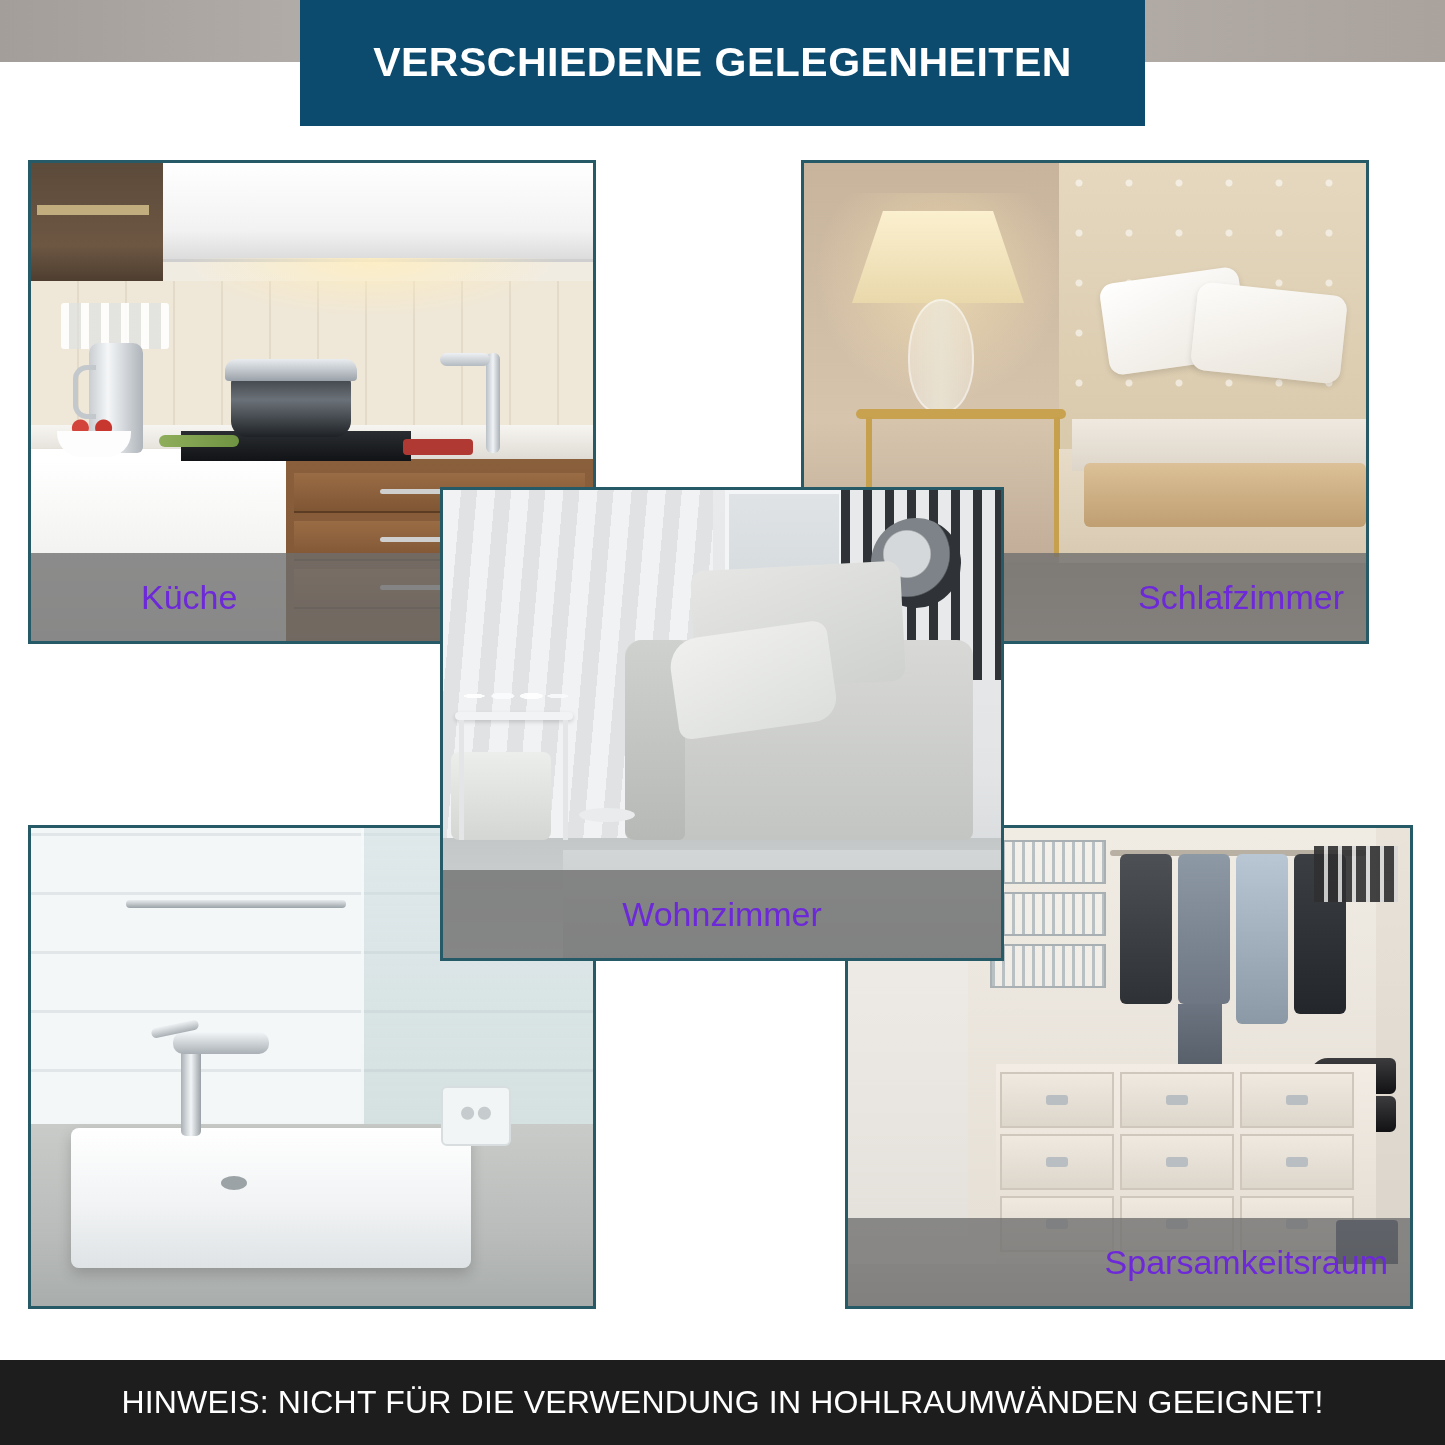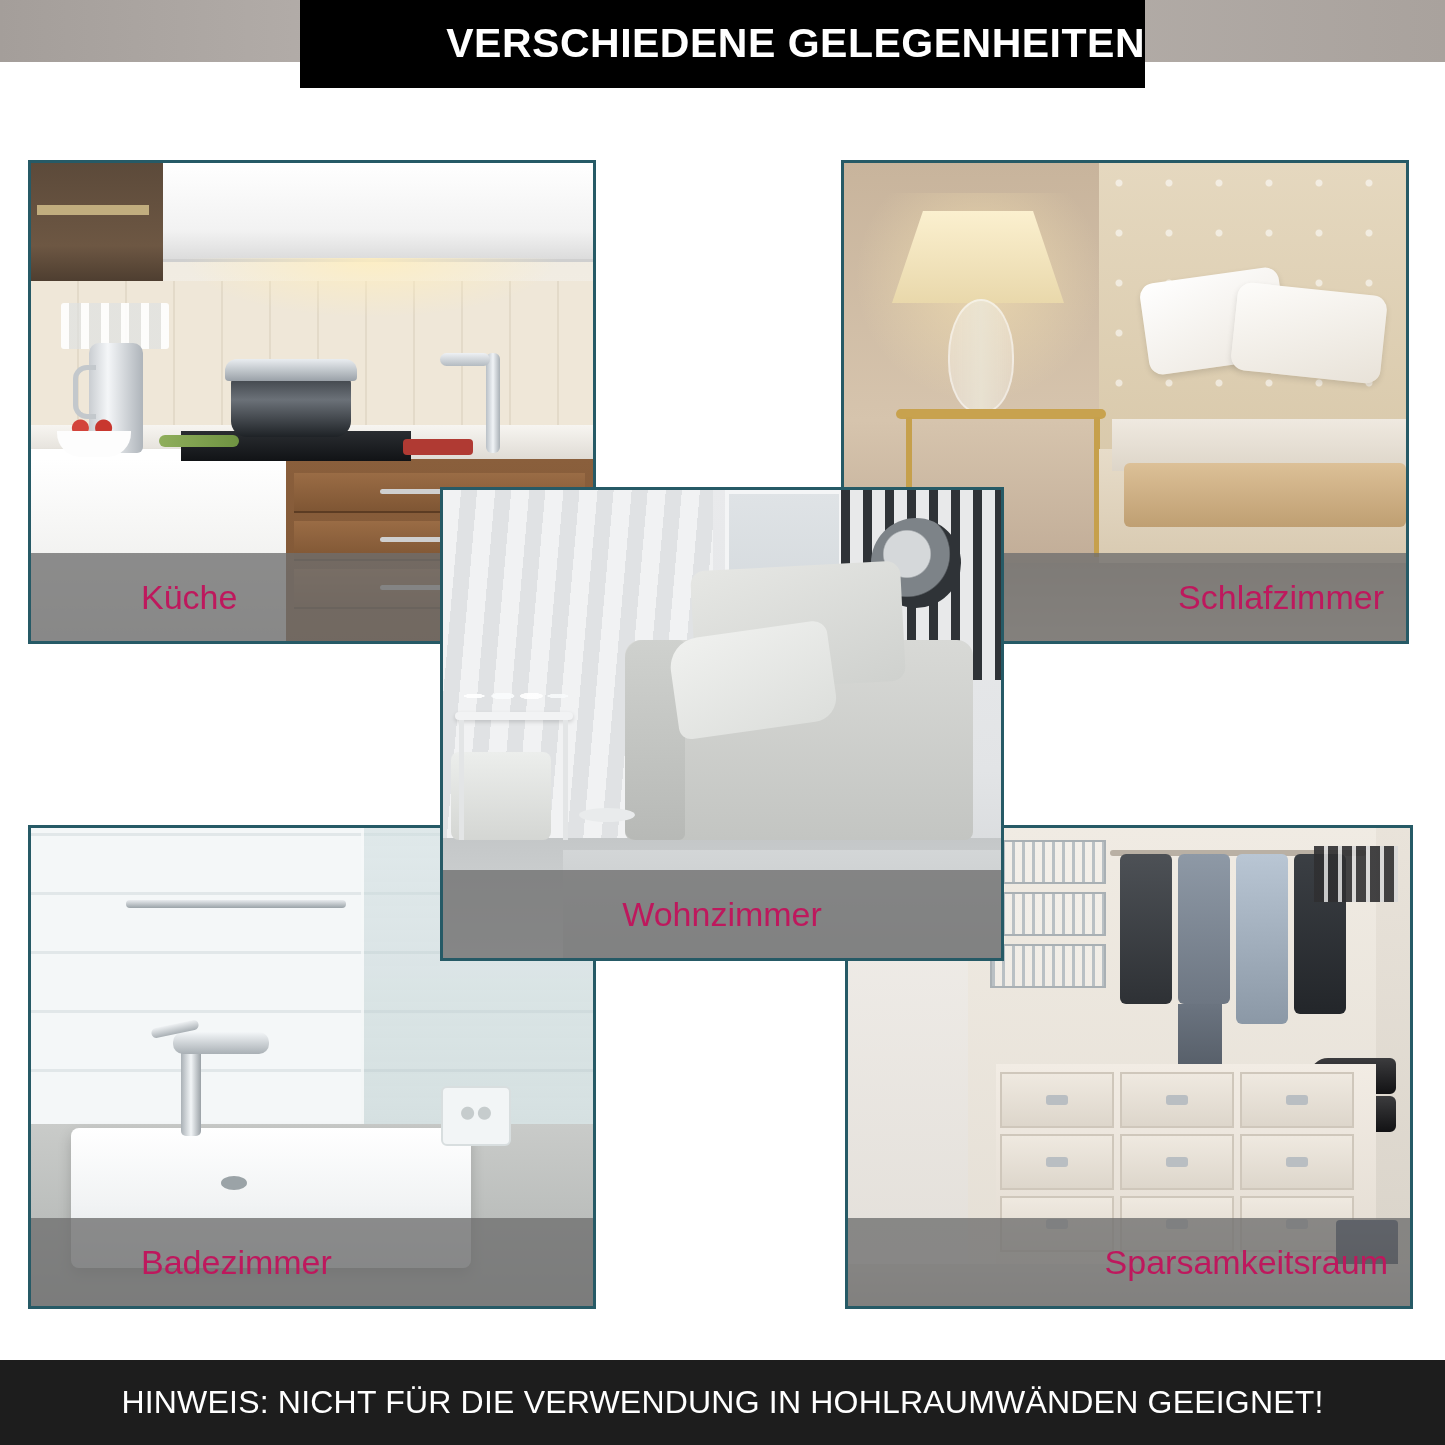--- a/index.html
+++ b/index.html
@@ -22,25 +22,25 @@
     left: 0; top: 0;
     width: 1445px;
     height: 62px;
     background: linear-gradient(90deg,#a49e9a 0%, #b4aeaa 25%, #b9b3ae 55%, #a9a29d 100%);
   }
   .title-box {
     position: absolute;
     left: 300px;
     top: 0;
     width: 845px;
-    height: 88px;
-    background: #000000;
+    height: 126px;
+    background: #0c4a6e;
     display: flex;
     flex-direction: column;
-    align-items: flex-end;
+    align-items: center;
     justify-content: center;
     color: #ffffff;
   }
   .title-main {
     font-size: 41px;
     font-weight: bold;
     letter-spacing: 0.5px;
     line-height: 1.05;
     text-align: center;
   }
@@ -64,31 +64,31 @@
   }
   .caption-bar {
     position: absolute;
     left: 0;
     bottom: 0;
     width: 100%;
     height: 88px;
     background: rgba(110,110,110,0.78);
     display: flex;
     align-items: center;
-    color: #be185d;
+    color: #6d28d9;
     font-size: 34px;
   }
   .caption-bar.left   { justify-content: flex-start; padding-left: 100px; box-sizing: border-box; }
   .caption-bar.right  { justify-content: flex-end;   padding-right: 22px; box-sizing: border-box; }
   .caption-bar.center { justify-content: center; margin-top: 26px; }
   .caption-bar.pad-sm { padding-left: 110px; box-sizing: border-box; }
 
   
   #tile-kitchen   { left: 28px;  top: 160px;  width: 562px; height: 478px; }
-  #tile-bedroom   { left: 841px; top: 160px;  width: 562px; height: 478px; }
+  #tile-bedroom   { left: 801px; top: 160px;  width: 562px; height: 478px; }
   #tile-bathroom  { left: 28px;  top: 825px;  width: 562px; height: 478px; }
   #tile-closet    { left: 845px; top: 825px;  width: 562px; height: 478px; }
   #tile-living    { left: 440px; top: 487px;  width: 558px; height: 468px; z-index: 5; }
 
   
   .bottom-note {
     position: absolute;
     left: 0;
     bottom: 0;
     width: 1445px;
@@ -552,23 +552,20 @@
     <div class="ba-tilewall"></div>
     <div class="ba-glass"></div>
     <div class="ba-rail"></div>
     <div class="ba-counter"></div>
     <div class="ba-sink"></div>
     <div class="ba-drain"></div>
     <div class="ba-faucet"></div>
     <div class="ba-faucet-head"></div>
     <div class="ba-lever"></div>
     <div class="ba-outlet"></div>
-  </div>
-  <div class="caption-bar left pad-sm">
-    <span>Badezimmer</span>
   </div>
 </div>
 
 <div class="tile" id="tile-closet">
   <div class="photo closet">
     <div class="c-wall-left"></div>
     <div class="c-unit"></div>
     <div class="c-basket"></div>
     <div class="c-basket c-basket2"></div>
     <div class="c-basket c-basket3"></div>

